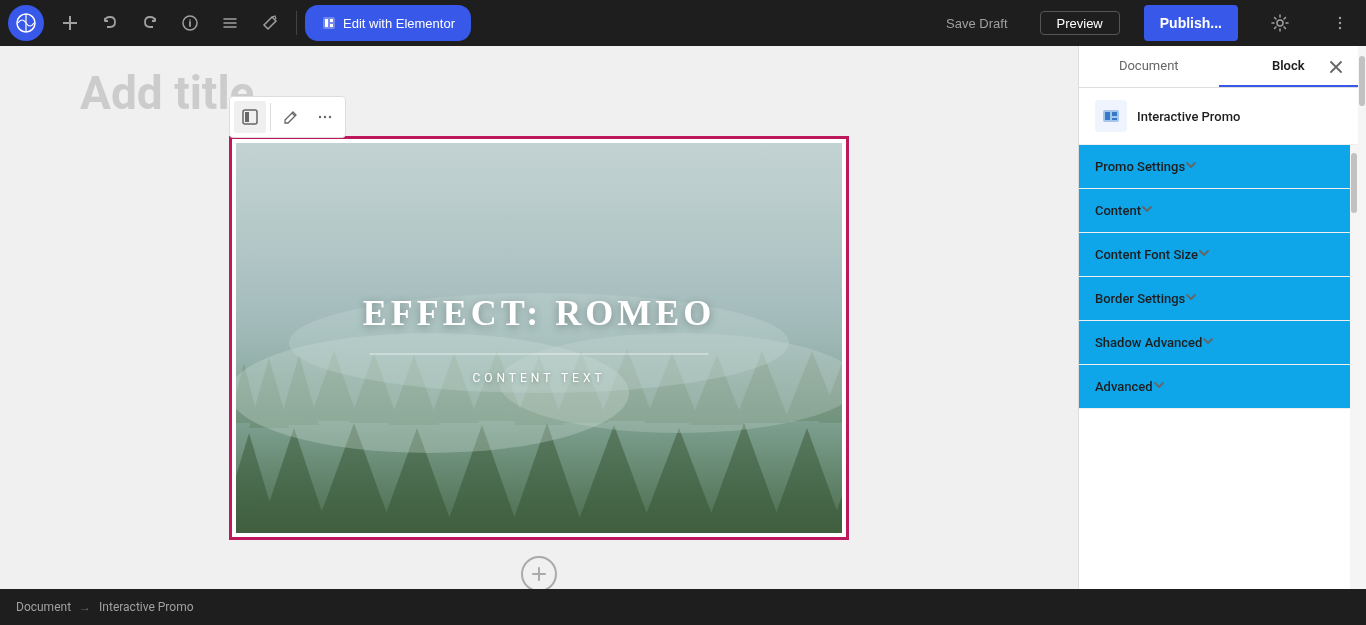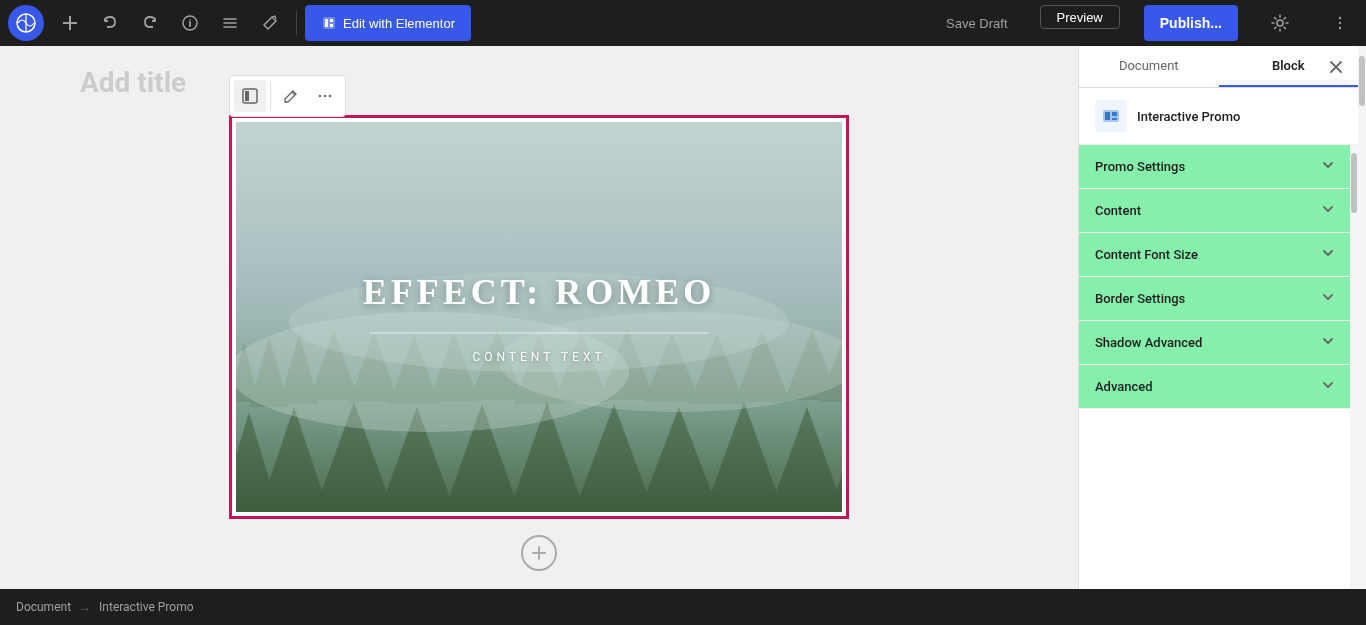--- a/index.html
+++ b/index.html
@@ -15,26 +15,26 @@
       display: flex; align-items: center; justify-content: center; margin-right: 4px; flex-shrink: 0;
     }
     .wp-logo svg { width: 20px; height: 20px; fill: white; }
     .toolbar-btn {
       width: 36px; height: 36px; border-radius: 4px; border: none;
       background: transparent; color: #a0a0a0; cursor: pointer;
       display: flex; align-items: center; justify-content: center; font-size: 16px;
     }
     .toolbar-separator { width: 1px; height: 24px; background: #444; margin: 0 4px; }
     .elementor-btn {
-      background: #3858e9; color: white; border: none; border-radius: 4px;
+      background: #3858e9; color: white; border: none; border-radius: 13px;
       padding: 0 16px; height: 36px; font-size: 13px; cursor: pointer;
       display: flex; align-items: center; gap: 6px; font-weight: 500;
     }
     .toolbar-right {
-      margin-left: auto; display: flex; gap: 24px;
+      margin-left: auto; display: flex; align-items: center; gap: 24px;
     }
     .save-draft-btn {
       background: transparent; color: #a0a0a0; border: none; font-size: 13px;
       cursor: pointer; padding: 0 8px;
     }
     .preview-btn {
       background: transparent; color: white; border: 1px solid #555;
       border-radius: 4px; padding: 0 16px; height: 24px; font-size: 13px; cursor: pointer;
     }
     .publish-btn {
@@ -56,21 +56,21 @@
     .main-area {
       display: flex; flex: 1; overflow: hidden;
     }
 
     
     .editor-canvas {
       flex: 1; background: #f0f0f1; overflow-y: auto; padding: 20px;
       display: flex; flex-direction: column; align-items: center;
     }
     .page-title-placeholder {
-      font-size: 28px; color: #ccc; font-weight: 700; align-self: flex-start;
+      font-size: 46px; color: #ccc; font-weight: 700; align-self: flex-start;
       margin-left: 60px; margin-bottom: 16px;
     }
 
     
     .block-wrapper {
       position: relative; background: white; padding: 4px;
       border: 3px solid #be185d; width: 620px;
     }
     .block-toolbar {
       position: absolute; top: -40px; left: 0; display: flex; gap: 2px;
@@ -152,23 +152,23 @@
       gap: 10px; flex-shrink: 0;
     }
     .block-icon {
       width: 32px; height: 32px; background: #f0f4ff; border-radius: 4px;
       display: flex; align-items: center; justify-content: center;
     }
     .block-icon svg { width: 20px; height: 20px; }
     .block-name { font-size: 13px; font-weight: 500; color: #1e1e1e; }
     .accordion-item { border-bottom: 1px solid #eee; }
     .accordion-header {
-      display: flex; align-items: center; justify-content: space-between;
+      display: flex; align-items: center; 
       padding: 14px 16px; cursor: pointer; font-size: 13px; font-weight: 500;
-      color: #1e1e1e; background: #86efac;
+      color: #1e1e1e; background: #0ea5e9;
     }
     .accordion-chevron { color: #666; font-size: 12px; transition: transform 0.2s; }
 
     
     .sidebar-with-scroll {
       display: flex; flex-direction: row; flex: 1; overflow: hidden;
     }
     .sidebar-scroll-content { flex: 1; overflow-y: auto; }
     .sidebar-scroll-bar {
       width: 8px; background: #f5f5f5; flex-shrink: 0; position: relative;

